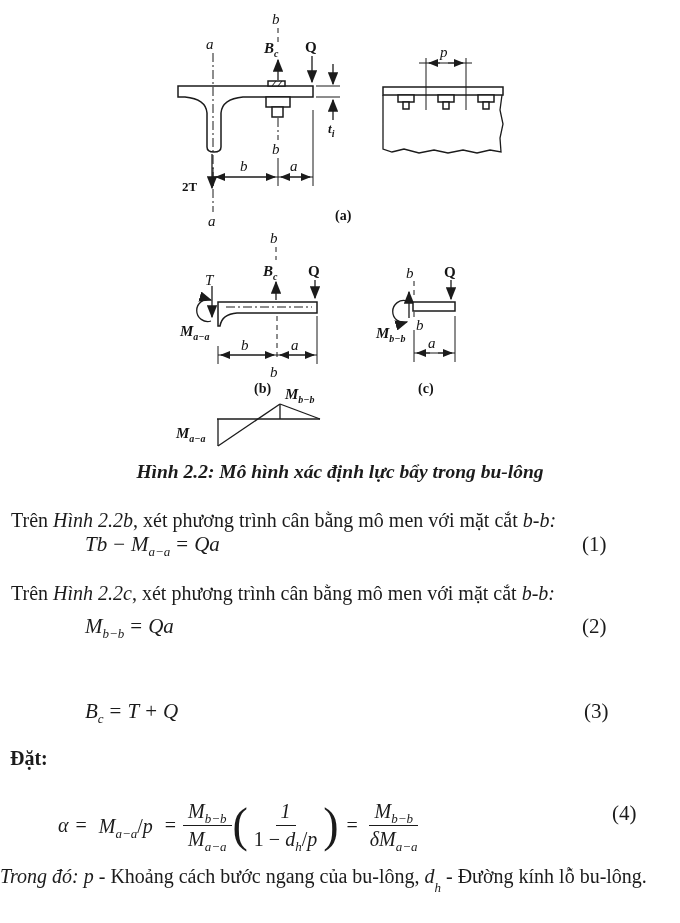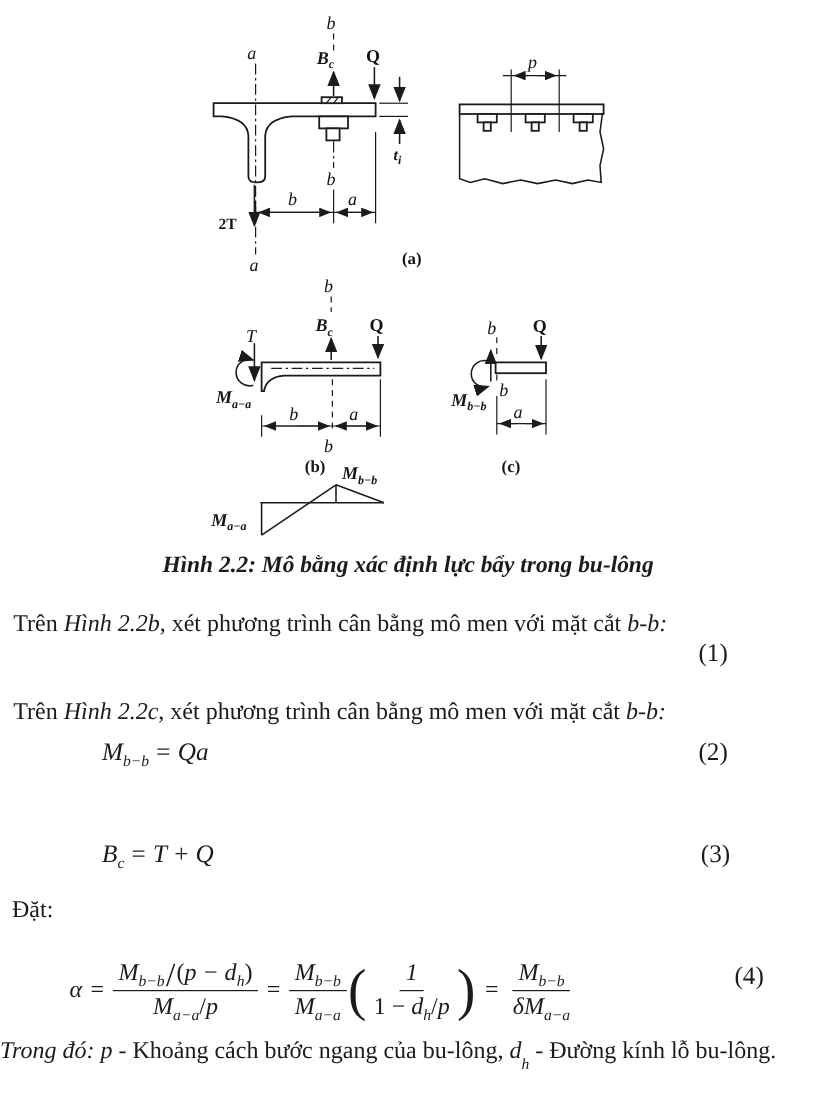--- a/index.html
+++ b/index.html
@@ -18,21 +18,21 @@
   svg text.bit{font-weight:bold;font-style:italic;}
   svg text.small{font-size:13px;}
   svg text.tag{font-weight:bold;font-size:14px;}
   svg tspan.sub{font-size:10px;}
   .caption{position:absolute;top:461px;left:0;width:680px;text-align:center;
            font-size:19.5px;font-weight:bold;font-style:italic;}
   .body{position:absolute;margin:0;font-size:20px;line-height:27px;}
   .p1{top:507px;left:11px;width:660px;}
   .p2{top:580px;left:11px;width:660px;}
   .p3{top:663px;left:11px;width:660px;}
-  .p4{top:745px;left:10px;width:660px;}
+  .p4{top:745px;left:10px;width:660px;font-weight:bold;}
   .p5{top:862px;left:0;width:662px;line-height:28px;}
   .eq{position:absolute;font-size:21px;font-style:italic;line-height:24px;}
   .eq .op{font-style:normal;margin:0 6px;}
   .eq sub, .eq4row sub{font-size:13px;font-style:italic;vertical-align:baseline;
       position:relative;top:5px;line-height:0;}
   .eq1{top:532px;left:85px;} .eq2{top:614px;left:85px;} .eq3{top:699px;left:85px;}
   .eqnum{position:absolute;font-size:21px;font-style:normal;}
   .n1{top:532px;left:582px;} .n2{top:614px;left:582px;}
   .n3{top:699px;left:584px;} .n4{top:801px;left:612px;}
   .eq4row{position:absolute;top:785px;left:58px;height:80px;display:flex;
@@ -182,42 +182,42 @@
     <text class="bit" x="285" y="399"><tspan>M</tspan><tspan class="sub" dy="4">b−b</tspan></text>
     <line class="ln" x1="217" y1="419" x2="320" y2="419"></line>
     <line class="ln" x1="218" y1="419" x2="218" y2="446"></line>
     <line class="ln" x1="218" y1="446" x2="280" y2="404"></line>
     <line class="ln" x1="280" y1="404" x2="280" y2="419"></line>
     <line class="ln" x1="280" y1="404" x2="320" y2="419"></line>
     <text class="bit" x="176" y="438"><tspan>M</tspan><tspan class="sub" dy="4">a−a</tspan></text>
   </g>
 </svg>
 
-<div class="caption">Hình 2.2: Mô bằng xác định lực bẩy trong bu-lông</div>
+<div class="caption">Hình 2.2: Mô hình xác định lực bẩy trong bu-lông</div>
 
 <p class="body p1"><span>Trên </span><i>Hình 2.2b</i><span>, xét phương trình cân bằng mô men với mặt cắt </span><i>b-b:</i></p>
 
+<div class="eq eq1"><i>Tb</i><span class="op">−</span><i>M</i><sub>a−a</sub><span class="op">=</span><i>Qa</i></div>
 <div class="eqnum n1">(1)</div>
 
 <p class="body p2"><span>Trên </span><i>Hình 2.2c</i><span>, xét phương trình cân bằng mô men với mặt cắt </span><i>b-b:</i></p>
 
 <div class="eq eq2"><i>M</i><sub>b−b</sub><span class="op">=</span><i>Qa</i></div>
 <div class="eqnum n2">(2)</div>
 
 
 <div class="eq eq3"><i>B</i><sub>c</sub><span class="op">=</span><i>T</i><span class="op">+</span><i>Q</i></div>
 <div class="eqnum n3">(3)</div>
 
 <p class="body p4">Đặt:</p>
 
 <div class="eq4row">
   <i>α</i>
   <span class="op">=</span>
   <span class="frac">
-    <span class="num"><i>M</i><sub>b−b</sub><span class="slash">/</span><span class="paren">(</span><i>p − d</i><sub>h</sub><span class="paren">)</span></span>
     <span class="den"><i>M</i><sub>a−a</sub><span class="paren">/</span><i>p</i></span>
   </span>
   <span class="op">=</span>
   <span class="frac">
     <span class="num"><i>M</i><sub>b−b</sub></span>
     <span class="den"><i>M</i><sub>a−a</sub></span>
   </span>
   <span class="bigparen">(</span>
   <span class="frac">
     <span class="num"><span>1</span></span>

